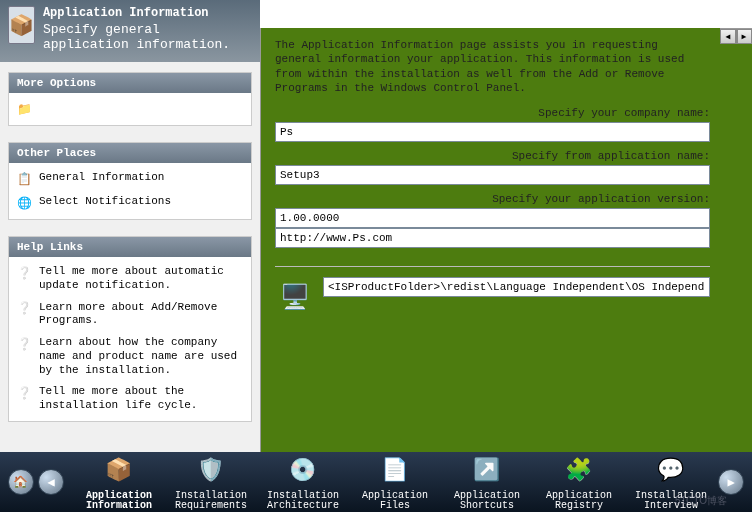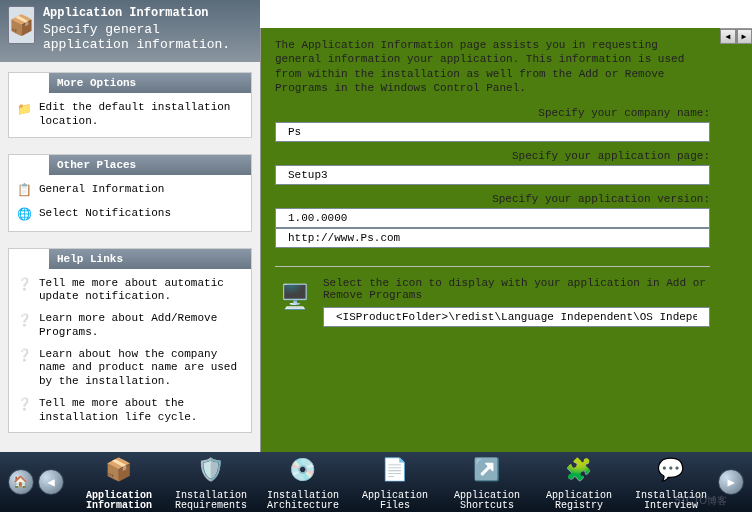--- a/index.html
+++ b/index.html
@@ -4,30 +4,30 @@
 <style>
 * { box-sizing: border-box; margin: 0; padding: 0; }
 body { font-family: "Courier New", monospace; font-size: 11px; width: 752px; height: 512px; overflow: hidden; background: #fff; }
 .top { display: flex; height: 452px; }
 .left { width: 260px; background: #f0f0f0; display: flex; flex-direction: column; }
 .header { background: linear-gradient(to bottom, #5a6b7a, #8a96a0); color: #fff; padding: 6px 8px; display: flex; gap: 8px; align-items: flex-start; height: 62px; }
 .header-icon { width: 38px; height: 38px; background: #d8e0e8; border: 1px solid #778; border-radius: 2px; display: flex; align-items: center; justify-content: center; font-size: 20px; }
 .header-text h2 { font-size: 12px; font-weight: bold; margin-bottom: 2px; }
 .header-text p { font-size: 13px; }
 .panel { margin: 10px 8px 6px 8px; background: #fff; border: 1px solid #ccc; }
-.panel-hdr { background: linear-gradient(to bottom, #8a97a6, #6a7886); color: #fff; font-weight: bold; padding: 4px 8px; font-size: 11px; margin-left: 40px; }
+.panel-hdr { background: linear-gradient(to bottom, #8a97a6, #6a7886); color: #fff; font-weight: bold; padding: 4px 8px; font-size: 11px; }
 .panel-body { padding: 4px 6px; }
 .panel-item { display: flex; gap: 6px; padding: 4px 2px; align-items: flex-start; }
 .panel-item span.icon { width: 16px; height: 16px; flex-shrink: 0; display: inline-flex; align-items: center; justify-content: center; font-size: 12px; }
 .panel-item span.txt { line-height: 1.25; }
 .right { flex: 1; background: #4d7c0f; display: flex; flex-direction: row; border-left: 1px solid #999; margin-top: 28px; }
 .content { padding: 10px 10px 10px 14px; color: #222; overflow: hidden; flex: 1; }
 .intro { margin-bottom: 12px; line-height: 1.3; }
 .fld-lbl { margin: 8px 0 3px 0; text-align: right; }
-.fld-input { width: 100%; border: 1px solid #7a8a99; padding: 3px 12px; font-family: inherit; font-size: 11px; background: #fff; }
+.fld-input { width: 100%; border: 1px solid #7a8a99; padding: 3px 4px; font-family: inherit; font-size: 11px; background: #fff; }
 .hr { border-top: 1px solid #bbb; margin: 18px 0 10px 0; }
 .iconrow { display: flex; gap: 8px; align-items: flex-start; }
 .iconbig { width: 40px; height: 40px; display: flex; align-items: center; justify-content: center; font-size: 24px; flex-shrink: 0; }
 .iconrow-body { flex: 1; }
 .scrollbar-h { height: 16px; background: #d4d0c8; border-top: 1px solid #999; display: flex; align-items: stretch; }
 .sb-btn { width: 16px; background: linear-gradient(#f0f0f0, #ccc); border: 1px solid #888; display: flex; align-items: center; justify-content: center; font-size: 8px; }
 .sb-track { flex: 1; position: relative; }
 .sb-thumb { position: absolute; left: 0; top: 0; bottom: 0; width: 60%; background: linear-gradient(#e8e8e8, #c8c8c8); border: 1px solid #888; }
 .footer { height: 60px; background: linear-gradient(to bottom, #2a3a50, #0a1420); display: flex; align-items: center; padding: 0 8px; gap: 4px; color: #fff; position: relative; }
 .navbtn { width: 26px; height: 26px; border-radius: 50%; background: radial-gradient(circle at 30% 30%, #cde, #678); border: 1px solid #345; display: flex; align-items: center; justify-content: center; font-size: 12px; cursor: pointer; }
@@ -53,21 +53,20 @@
         <h2>Application Information</h2>
         <p>Specify general application information.</p>
       </div>
     </div>
 
     <div class="panel">
       <div class="panel-hdr">More Options</div>
       <div class="panel-body">
         <div class="panel-item">
           <span class="icon folder">📁</span>
-          <span class="txt">Edit the default installation location.</span>
         </div>
       </div>
     </div>
 
     <div class="panel">
       <div class="panel-hdr">Other Places</div>
       <div class="panel-body">
         <div class="panel-item">
           <span class="icon">📋</span>
           <span class="txt">General Information</span>
@@ -102,34 +101,33 @@
     </div>
   </div>
 
   <div class="right">
     <div class="content">
       <p class="intro">The Application Information page assists you in requesting general information your application. This information is used from within the installation as well from the Add or Remove Programs in the Windows Control Panel.</p>
 
       <div class="fld-lbl">Specify your company name:</div>
       <input class="fld-input" value="Ps" style="">
 
-      <div class="fld-lbl">Specify your application page:</div>
+      <div class="fld-lbl">Specify from application name:</div>
       <input class="fld-input" value="Setup3" style="">
 
       <div class="fld-lbl">Specify your application version:</div>
       <input class="fld-input" value="1.00.0000" style="">
 
       <input class="fld-input" value="http://www.Ps.com" style="">
 
       <div class="hr"></div>
 
       <div class="iconrow">
         <div class="iconbig">🖥️</div>
         <div class="iconrow-body">
-          <p style="margin-bottom:6px;">Select the icon to display with your application in Add or Remove Programs</p>
           <input class="fld-input" value="&lt;ISProductFolder&gt;\redist\Language Independent\OS Independent\setupicon." style="">
         </div>
       </div>
     </div>
     <div class="scrollbar-h">
       <div class="sb-btn">◀</div>
       <div class="sb-track">
           <div class="sb-thumb"></div>
         </div>
       <div class="sb-btn">▶</div>

